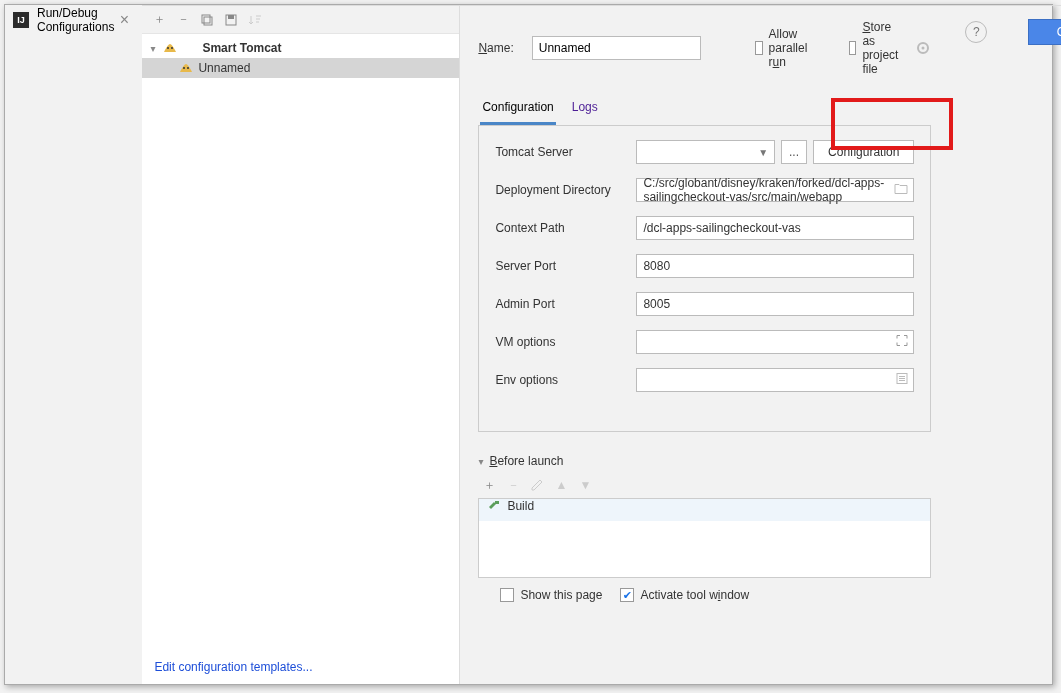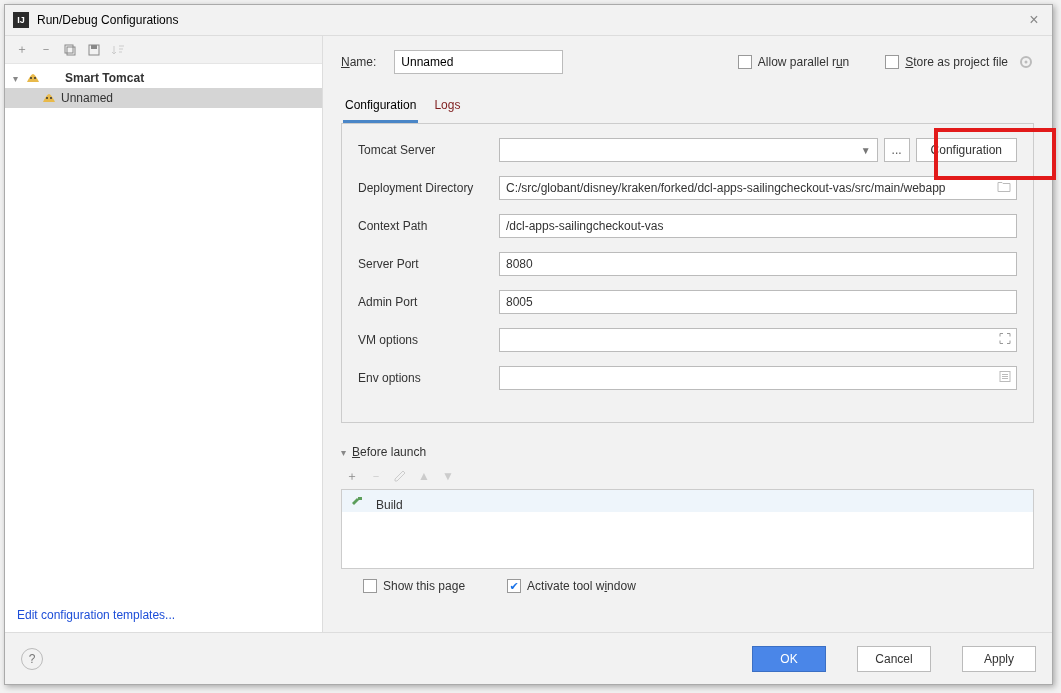--- a/index.html
+++ b/index.html
@@ -13,21 +13,21 @@
       overflow: hidden;
     }
     .window {
       width: 1049px;
       height: 681px;
       margin: 4px;
       background: #f2f2f2;
       border: 1px solid #aaa;
       box-shadow: 2px 2px 6px rgba(0,0,0,0.3);
       display: flex;
-      flex-direction: column;
+      flex-direction: row;
     }
     .titlebar {
       height: 30px;
       display: flex;
       align-items: center;
       padding: 0 8px;
       background: #f2f2f2;
     }
     .titlebar-icon {
       width: 16px;
@@ -116,28 +116,28 @@
     .gear-icon { width:16px; height:16px; color:#aaa; margin-left:4px; }
     .tabs {
       display: flex;
       border-bottom: 1px solid #ccc;
       gap: 14px;
       padding-left: 2px;
     }
     .tab {
       padding: 6px 2px 8px 2px;
       cursor: pointer;
-      color: #7f1d1d;
+      color: #4c1d95;
       border-bottom: 3px solid transparent;
     }
     .tab.active { border-bottom-color: #4a86c7; color:#000; }
     .form-area {
       border: 1px solid #ccc;
       border-top: none;
-      padding: 14px 16px 16px 16px;
+      padding: 14px 16px 23px 16px;
       background: #f2f2f2;
     }
     .form-row {
       display: flex;
       align-items: center;
       margin-bottom: 14px;
       gap: 6px;
     }
     .form-label { width: 135px; }
     .text-input {
@@ -180,25 +180,25 @@
     }
     .bl-header { display:flex; align-items:center; gap:6px; padding: 4px 0; cursor:pointer; }
     .bl-header .arrow { color:#888; font-size:10px; }
     .bl-toolbar { display:flex; gap:10px; padding: 6px 4px; }
     .bl-list {
       border: 1px solid #ccc;
       height: 80px;
       background: #fff;
     }
     .bl-item {
-      display:flex; align-items:flex-end; gap:12px;
+      display:flex; align-items:flex-start; gap:6px;
       height: 22px; padding: 0 8px;
       background: #eef5fb;
     }
-    .bl-checks { display:flex; gap:24px; padding: 10px 4px; align-items:flex-end; }
+    .bl-checks { display:flex; padding: 10px 4px; align-items:flex-end; }
     .footer {
       height: 52px;
       border-top: 1px solid #ddd;
       display:flex;
       align-items:center;
       padding: 0 16px;
       gap: 10px;
     }
     .help-icon {
       width:22px; height:22px; border:1px solid #bbb; border-radius:50%;

